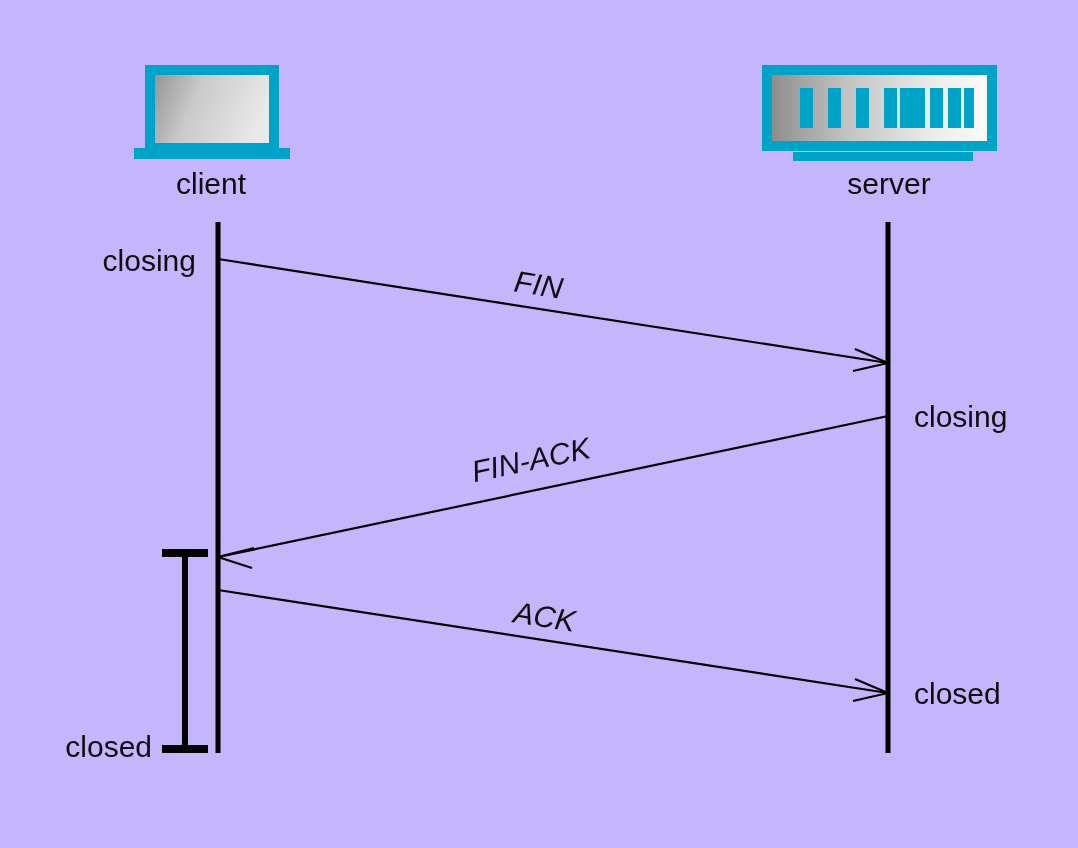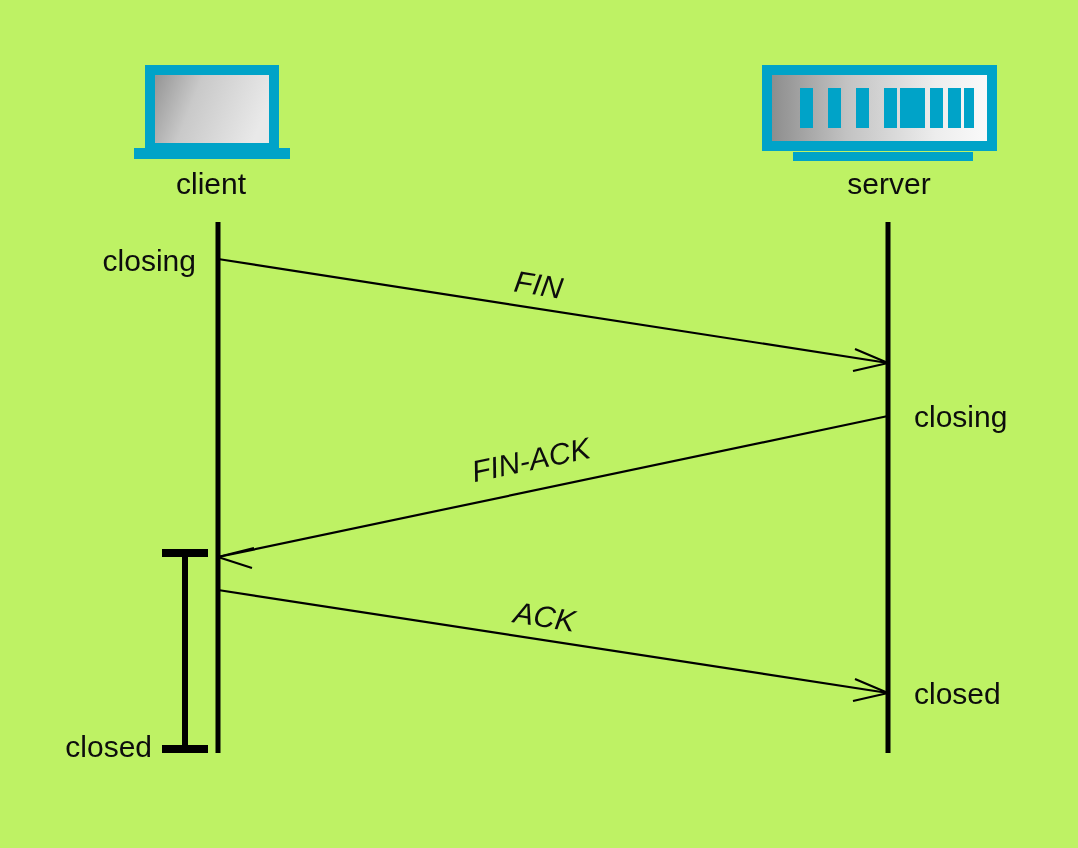--- a/index.html
+++ b/index.html
@@ -7,21 +7,21 @@
     padding: 0;
     background: #ffffff;
   }
   body {
     font-family: "Liberation Sans", sans-serif;
   }
   #diagram-root {
     position: relative;
     width: 1078px;
     height: 848px;
-    background: #bef264;
+    background: #c4b5fd;
     overflow: hidden;
   }
   #diagram-svg {
     position: absolute;
     left: 0;
     top: 0;
     width: 1078px;
     height: 848px;
     display: block;
   }

